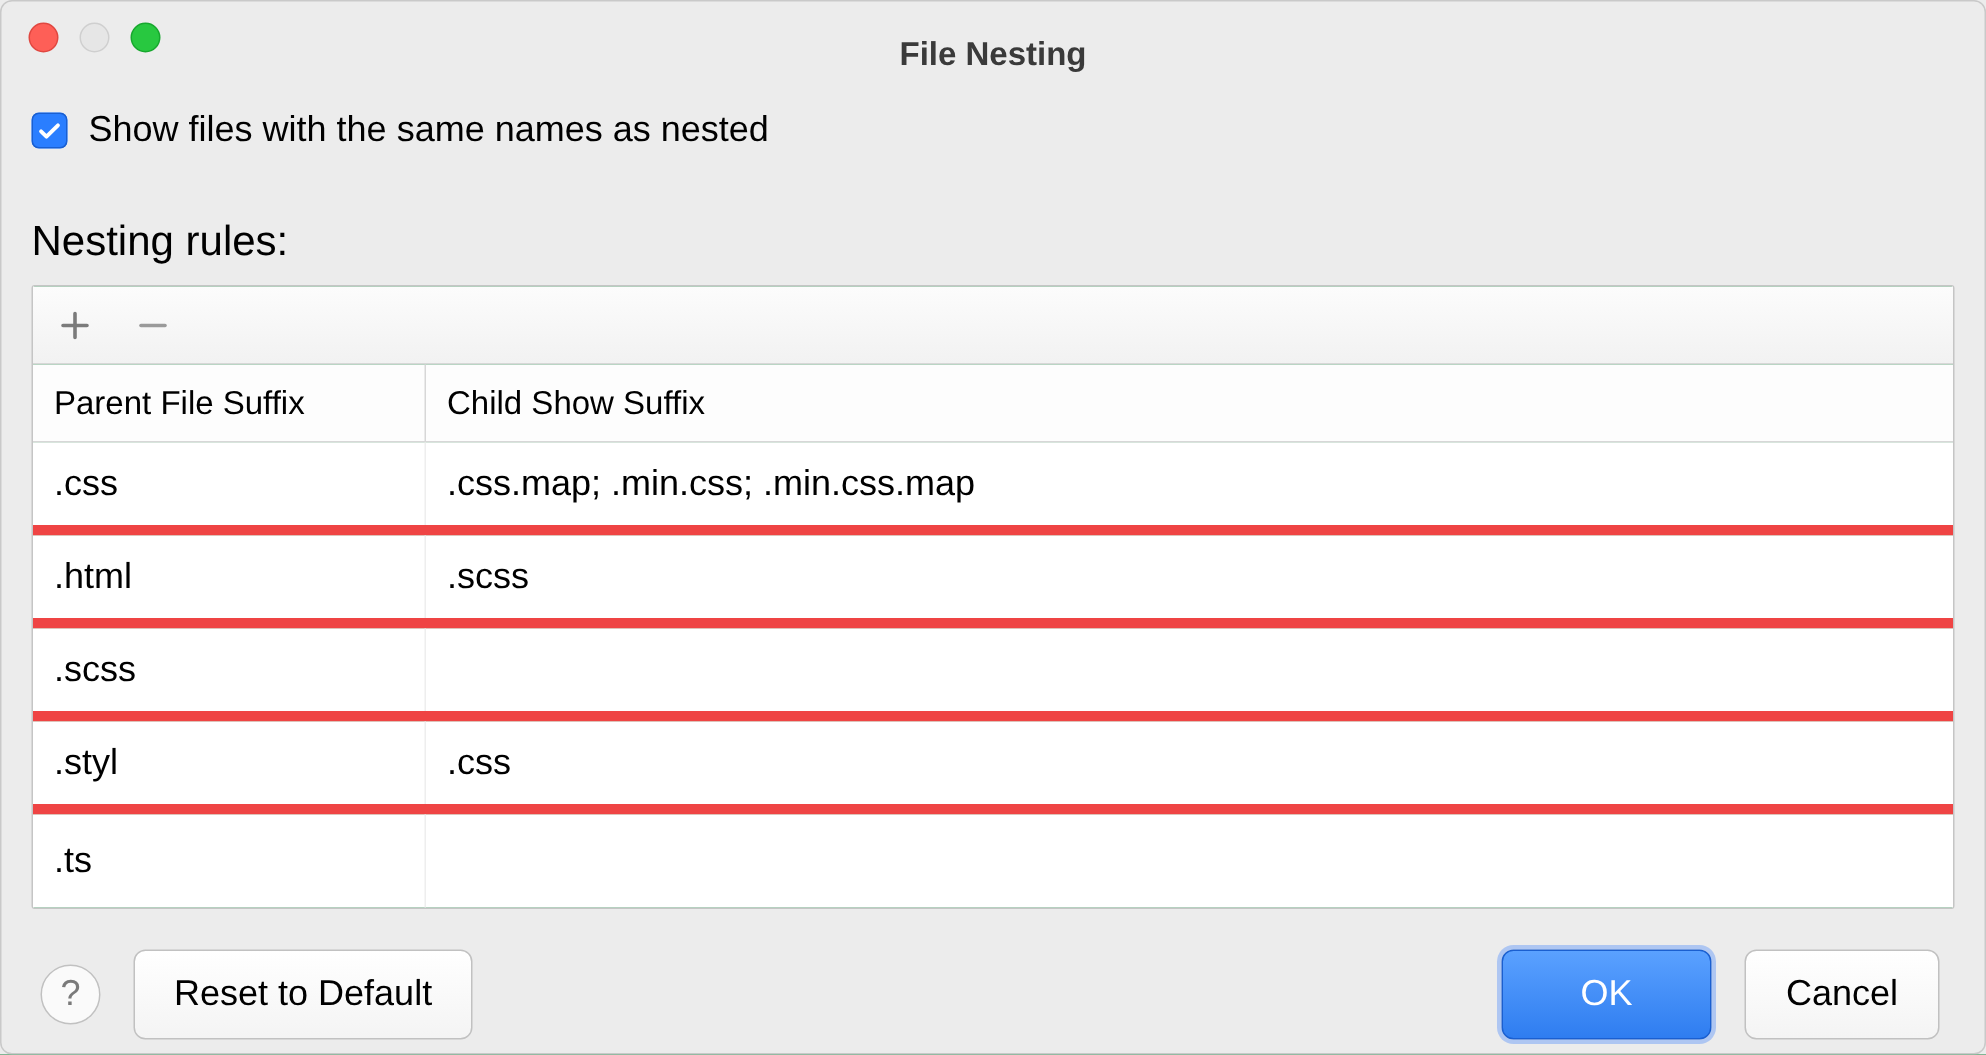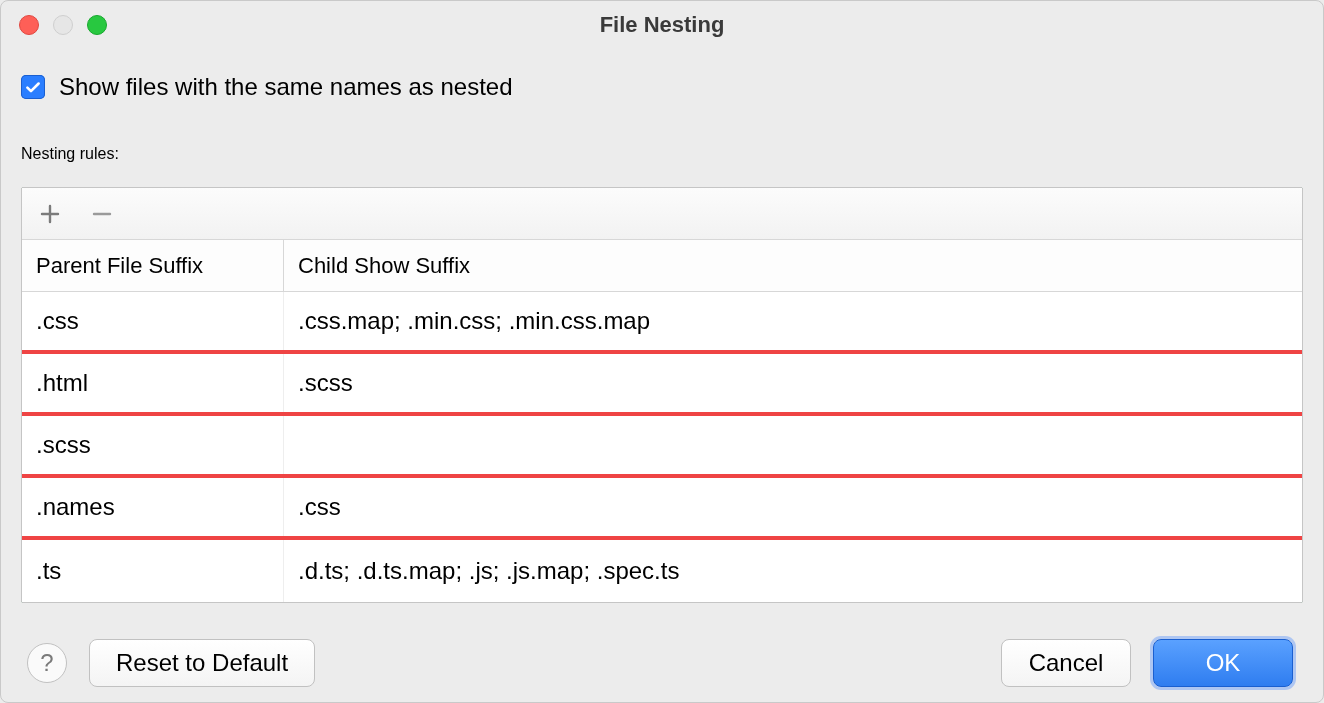--- a/index.html
+++ b/index.html
@@ -14,21 +14,21 @@
     width:1324px; height:703px;
     background:#ececec;
     position:relative;
     border:1px solid #c9c9c9;
     border-radius:8px;
     overflow:hidden;
   }
   .titlebar {
     height:48px;
     display:flex;
-    align-items:center;
+    align-items:flex-end;
     position:relative;
   }
   .traffic {
     position:absolute;
     left:18px; top:14px;
     display:flex; gap:14px;
   }
   .dot { width:20px; height:20px; border-radius:50%; }
   .dot-close  { background:#fe5f57; border:1px solid #e04740; }
   .dot-min    { background:#e6e6e6; border:1px solid #cfcfcf; }
@@ -46,21 +46,21 @@
     margin-bottom:44px;
   }
   .checkbox {
     width:24px; height:24px; border-radius:5px;
     background:#2a7eff;
     display:flex; align-items:center; justify-content:center;
     box-shadow: inset 0 0 0 1px #1a5fd0;
   }
   .checkbox svg { width:18px; height:18px; }
   .check-label { font-size:24px; }
-  .section-label { font-size:16px; margin-bottom:24px; }
+  .section-label { font-size:28px; margin-bottom:13px; }
 
   .rules-box {
     border:1px solid #c5c5c5;
     background:#15803d;
     border-radius:2px;
   }
   .toolbar {
     height:52px;
     display:flex; align-items:center; gap:28px;
     padding:0 16px;
@@ -82,21 +82,21 @@
   .col-parent { width:262px; border-right:1px solid #d7d7d7; }
   .col-child  { flex:1; }
   .hcell {
     display:flex; align-items:center;
     padding:0 14px;
     font-size:22px;
   }
   .row {
     display:flex;
     height:62px;
-    border-bottom:4px solid #ef4444;
+    border-bottom:7px solid #ef4444;
     background:#ffffff;
   }
   .row:last-child { border-bottom:none;text-align:right; }
   .cell {
     display:flex; align-items:center;
     padding:0 14px;
     font-size:24px;
   }
   .cell.parent { width:262px; border-right:1px solid #eeeeee; }
   .cell.child  { flex:1; }
@@ -111,21 +111,21 @@
   }
   .help {
     width:40px; height:40px; border-radius:50%;
     border:1px solid #c1c1c1;
     background:#fafafa;
     display:flex; align-items:center; justify-content:center;
     font-size:24px; color:#7a7a7a;
     cursor:pointer;
   }
   .btn {
-    height:48px;
+    height:60px;
     padding:0 26px;
     border:1px solid #c1c1c1;
     border-radius:8px;
     background:linear-gradient(#ffffff,#f4f4f4);
     font-size:24px;
     display:flex; align-items:center; justify-content:center;
     cursor:pointer;
   }
   .spacer { flex:1; }
   .btn-primary {
@@ -189,35 +189,34 @@
             <div class="cell child">.css.map; .min.css; .min.css.map</div>
           </div>
           <div class="row">
             <div class="cell parent">.html</div>
             <div class="cell child">.scss</div>
           </div>
           <div class="row">
             <div class="cell parent">.scss</div>
           </div>
           <div class="row">
-            <div class="cell parent">.names</div>
+            <div class="cell parent">.styl</div>
             <div class="cell child">.css</div>
           </div>
           <div class="row">
             <div class="cell parent">.ts</div>
-            <div class="cell child">.d.ts; .d.ts.map; .js; .js.map; .spec.ts</div>
           </div>
         </div>
     </div>
 
   </div>
 
   <div class="footer">
     <div class="help">
       <span>?</span>
     </div>
     <div class="btn">Reset to Default</div>
     <div class="spacer"></div>
+    <div class="btn btn-primary">OK</div>
     <div class="btn btn-cancel">Cancel</div>
-    <div class="btn btn-primary">OK</div>
   </div>
 
 </div>
 
 </body></html>

